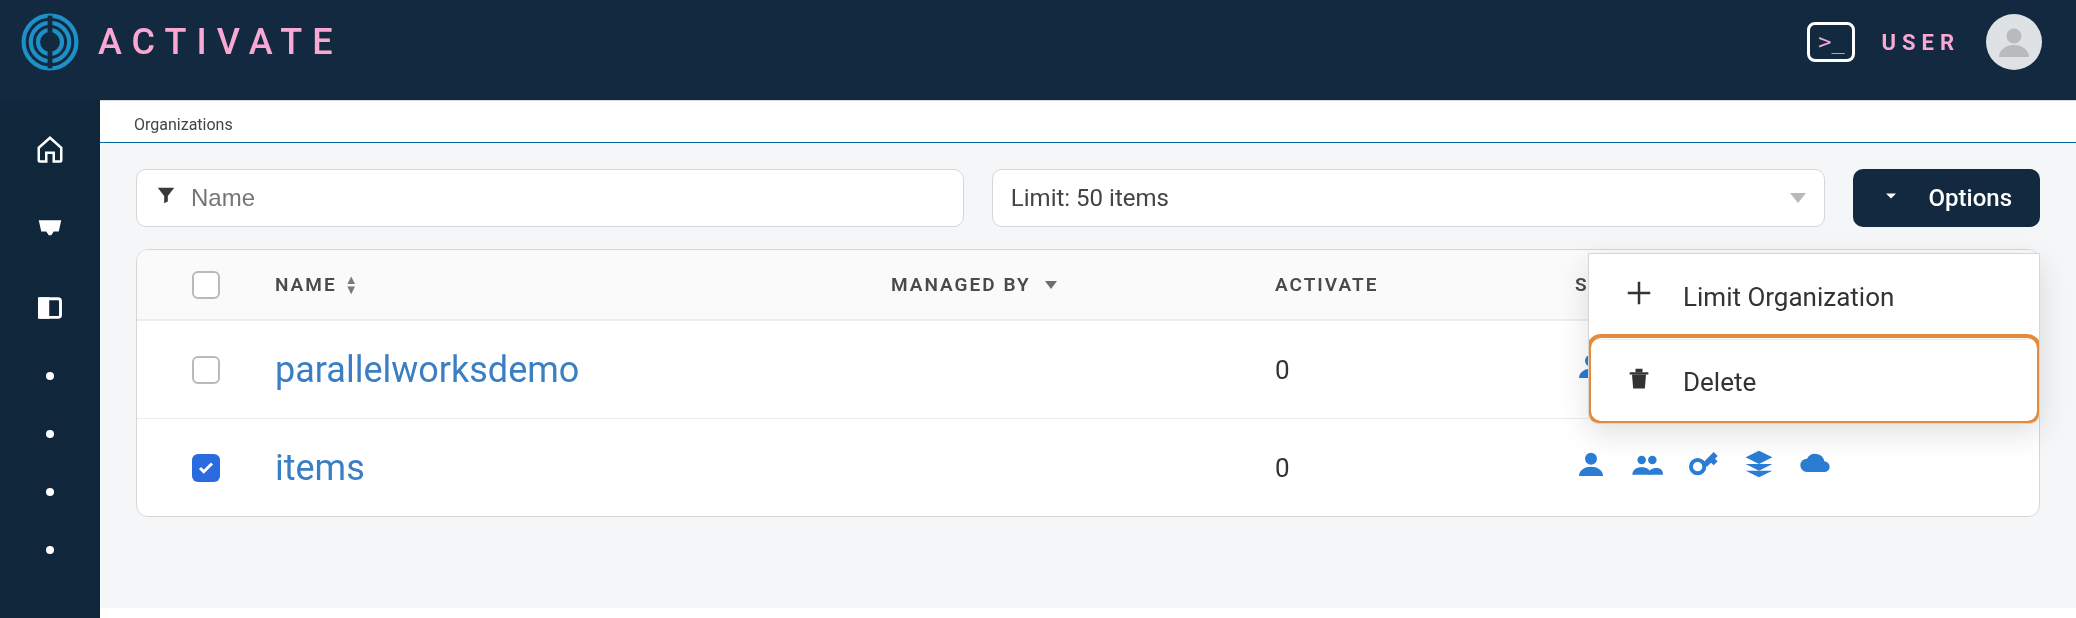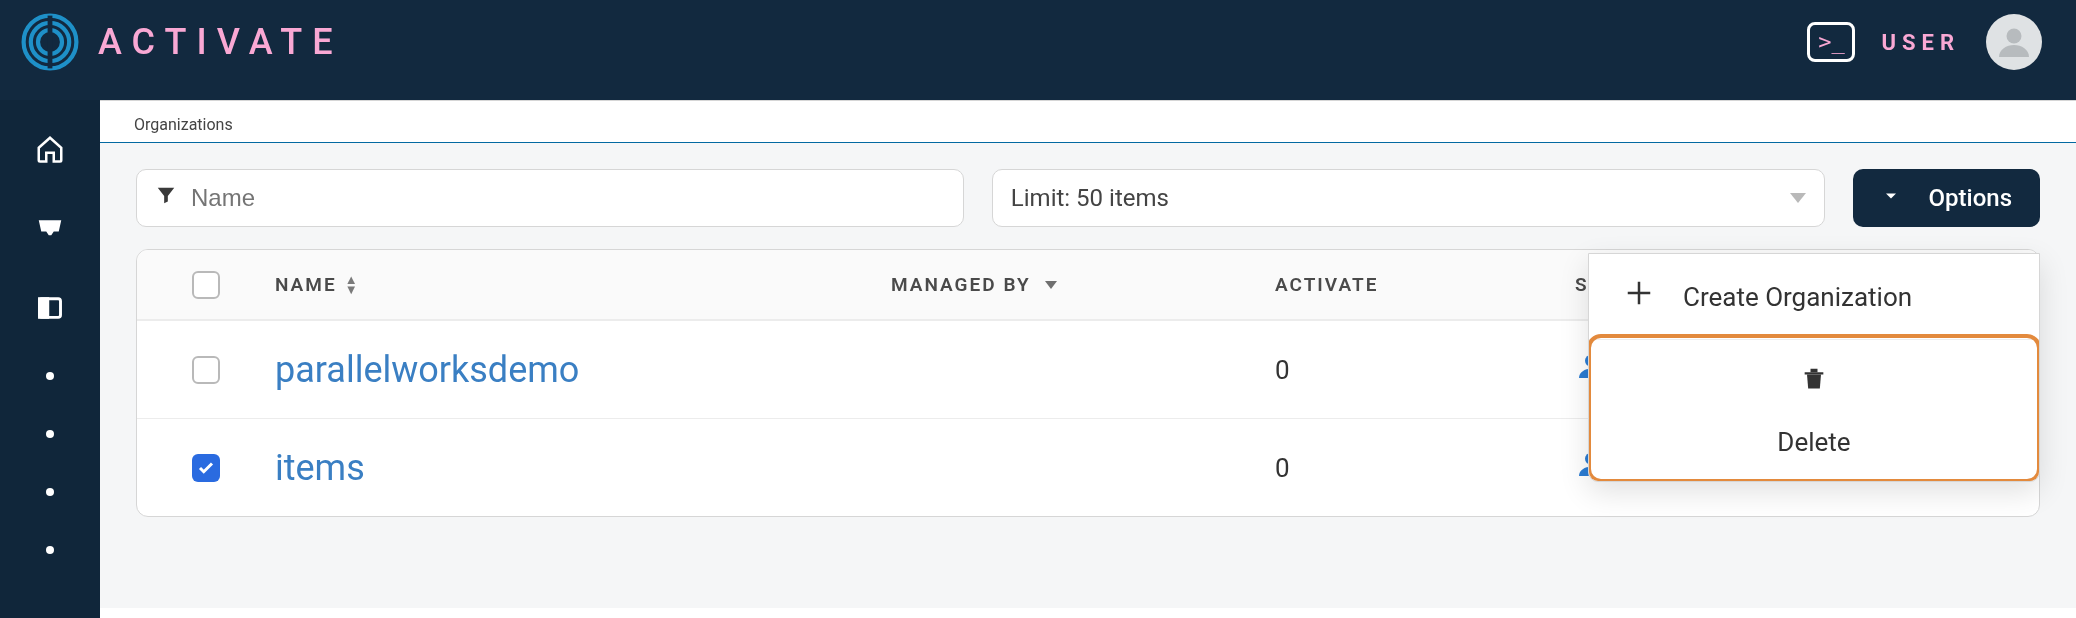--- a/index.html
+++ b/index.html
@@ -65,21 +65,21 @@
   .options-btn { height:58px; background:var(--navy); color:#fff; border-radius:10px; display:flex; align-items:center; gap:28px; padding:0 28px; font-size:24px; font-weight:500; cursor:pointer; }
   .options-btn .chev { font-size:20px; }
 
   
   .dropdown {
     position:absolute; top:84px; right:0; width:452px; background:#fff;
     border:1px solid var(--grey-border); border-radius:0 0 10px 10px;
     box-shadow:0 10px 30px rgba(0,0,0,0.12); overflow:hidden; z-index:10;
   }
   .dd-item { display:flex; align-items:center; gap:28px; padding:24px 34px; font-size:26px; color:#333; }
-  .dd-item + .dd-item { border-top:1px solid #eee;flex-direction:column; }
+  .dd-item + .dd-item { border-top:1px solid #eee; }
   .dd-item .ico { width:32px; text-align:center; font-size:30px; color:#333; }
   .dd-highlight { border:4px solid var(--orange); border-radius:14px; position:absolute; pointer-events:none; }
 
   
   .table-wrap { background:#fff; border:1px solid var(--grey-border); border-radius:12px; overflow:hidden; }
   .thead, .trow { display:grid; grid-template-columns:130px 570px 430px 300px 1fr; align-items:center; }
   .thead { height:70px; background:#fafafa; border-bottom:1px solid #ececec; letter-spacing:2px; font-size:19px; color:#4a4a4a; font-weight:600; }
   .thead .cell { display:flex; align-items:center; gap:8px; }
   .thead .sort-icons { font-size:13px; line-height:0.7; color:#7a7a7a; display:flex; flex-direction:column; }
   .thead .caret-down { width:0; height:0; border-left:6px solid transparent; border-right:6px solid transparent; border-top:8px solid #6f6f6f; margin-left:6px; }
@@ -180,21 +180,21 @@
       </div>
 
       <div class="dropdown">
         <div class="dd-item">
           <span class="ico">
             <svg width="30" height="30" viewBox="0 0 24 24" fill="#333">
                 <path d="M11 3h2v18h-2z"></path>
                 <path d="M3 11h18v2H3z"></path>
               </svg>
           </span>
-          <span>Create Organization</span>
+          <span>Limit Organization</span>
         </div>
         <div class="dd-item" style="position:relative;">
           <span class="ico">
             <svg width="28" height="28" viewBox="0 0 24 24" fill="#333">
                 <path d="M4 7h16v2H4z"></path>
                 <path d="M9 4h6v3H9z"></path>
                 <path d="M6 9h12l-1 12H7z"></path>
               </svg>
           </span>
           <span>Delete</span>

